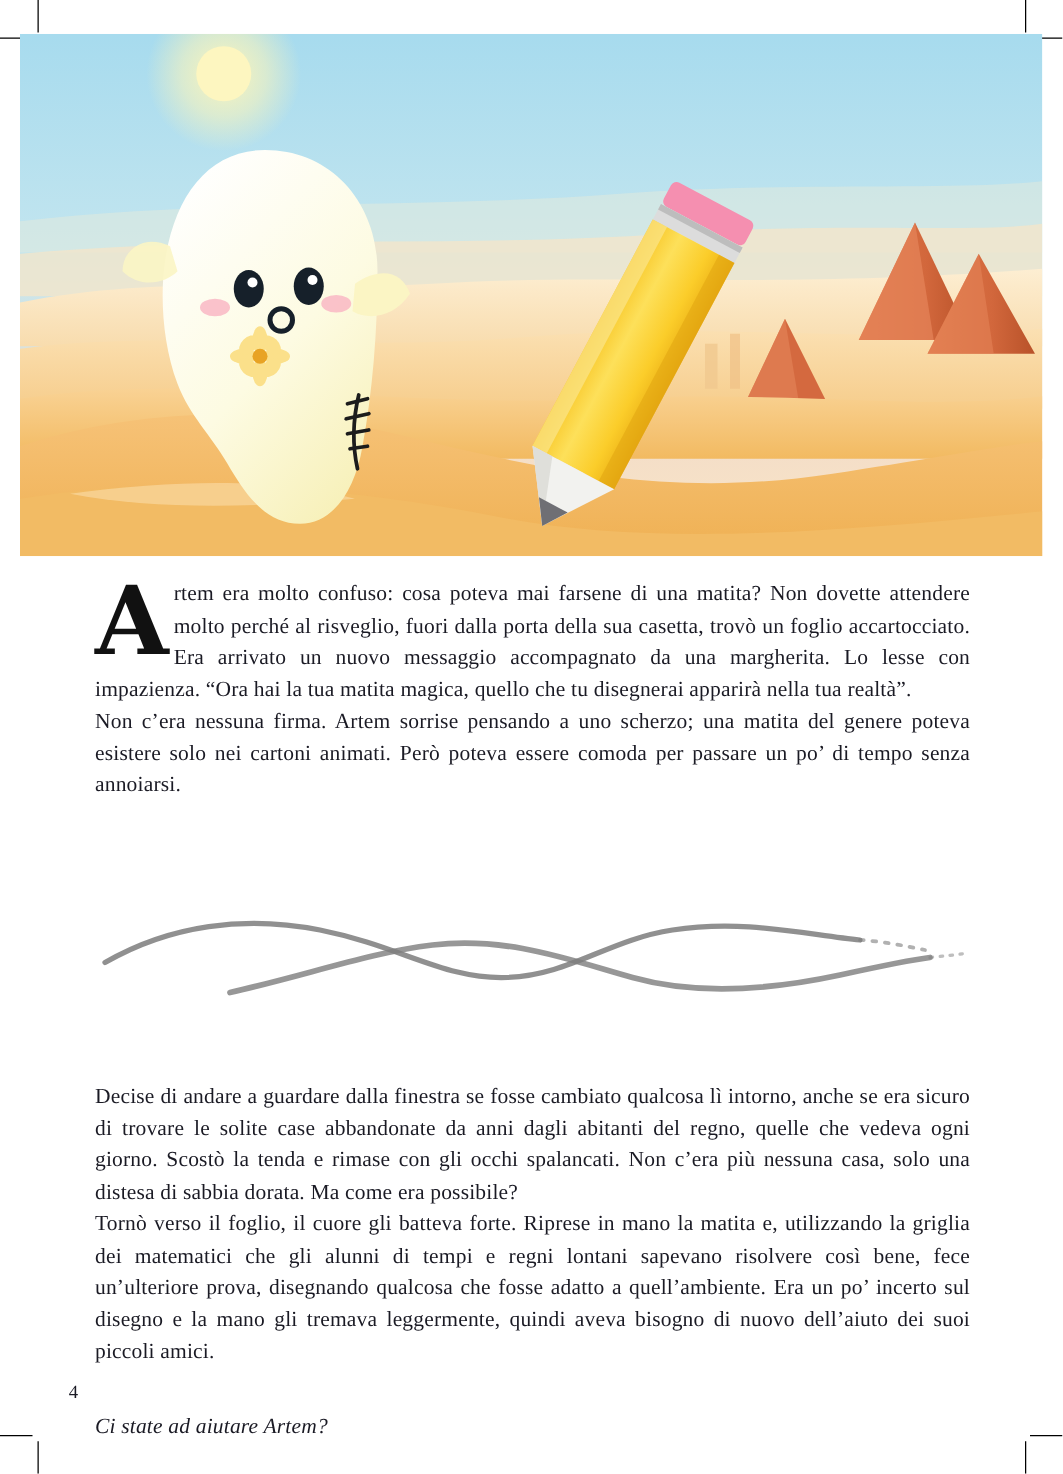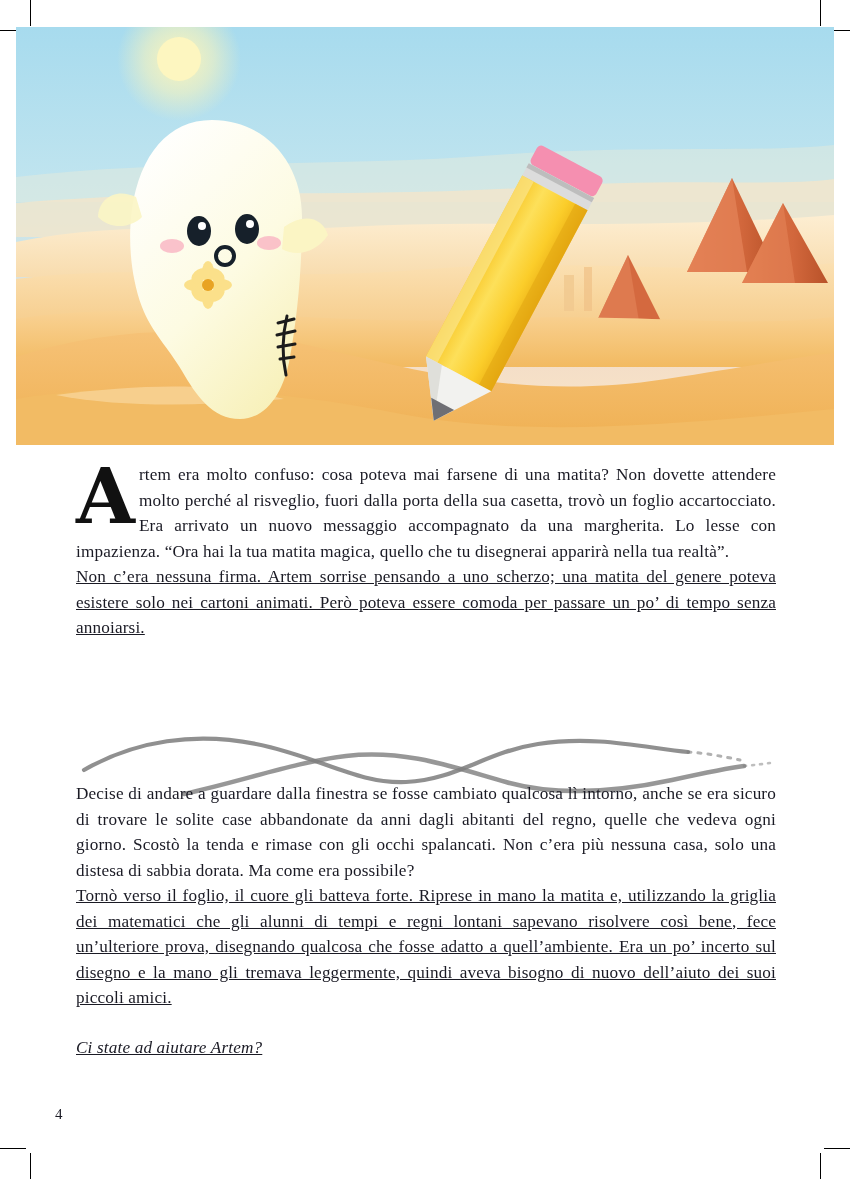--- a/index.html
+++ b/index.html
@@ -50,21 +50,21 @@
   }
   p.body {
     margin: 0;
     font-size: 17.2px;
     line-height: 25.5px;
     color: #1a1a24;
     text-align: justify;
     font-family: "Liberation Serif", serif;
     letter-spacing: 0.15px;
   }
-  p.body + p.body { margin-top: 0px; text-decoration: underline; }
+  p.body + p.body { margin-top: 0px; }
 
   .dropcap-para {
     position: relative;
     min-height: 78px;
   }
   .dropcap {
     float: left;
     font-family: "DejaVu Serif", serif;
     font-weight: bold;
     font-size: 76px;
@@ -252,20 +252,20 @@
     <svg width="700" height="90" viewBox="0 0 700 90" xmlns="http://www.w3.org/2000/svg">
       <g fill="none" stroke="#7d7d7d" stroke-linecap="round">
         <path d="M8 48 C 60 18, 120 10, 180 22 C 245 35, 280 62, 330 60 C 380 58, 410 30, 462 22 C 520 13, 570 26, 612 30" stroke-width="4.2" opacity="0.85"></path>
         <path d="M108 72 C 170 58, 220 40, 270 34 C 330 27, 380 46, 430 60 C 480 74, 540 70, 596 58 C 628 51, 652 46, 668 44" stroke-width="4.6" opacity="0.8"></path>
         <path d="M612 30 C 630 31, 650 35, 664 38" stroke-width="3" stroke-dasharray="3 7" opacity="0.6"></path>
         <path d="M668 44 C 678 43, 688 42, 694 41" stroke-width="2.6" stroke-dasharray="2 6" opacity="0.5"></path>
       </g>
     </svg>
   </div>
 
-  <div class="text-col" style="top:781px;">
+  <div class="text-col" style="top:864px;">
     <p class="body">Decise di andare a guardare dalla finestra se fosse cambiato qualcosa lì intorno, anche se era sicuro di trovare le solite case abbandonate da anni dagli abitanti del regno, quelle che vedeva ogni giorno. Scostò la tenda e rimase con gli occhi spalancati. Non c’era più nessuna casa, solo una distesa di sabbia dorata. Ma come era possibile?</p>
     <p class="body">Tornò verso il foglio, il cuore gli batteva forte. Riprese in mano la matita e, utilizzando la griglia dei matematici che gli alunni di tempi e regni lontani sapevano risolvere così bene, fece un’ulteriore prova, disegnando qualcosa che fosse adatto a quell’ambiente. Era un po’ incerto sul disegno e la mano gli tremava leggermente, quindi aveva bisogno di nuovo dell’aiuto dei suoi piccoli amici.</p>
-    <p class="body closing" style="margin-top:24px;">Ci state ad aiutare Artem?</p>
+    <p class="body closing" style="margin-top:34px;">Ci state ad aiutare Artem?</p>
   </div>
 
   <div class="page-number">4</div>
 </div>
 
 </body></html>

